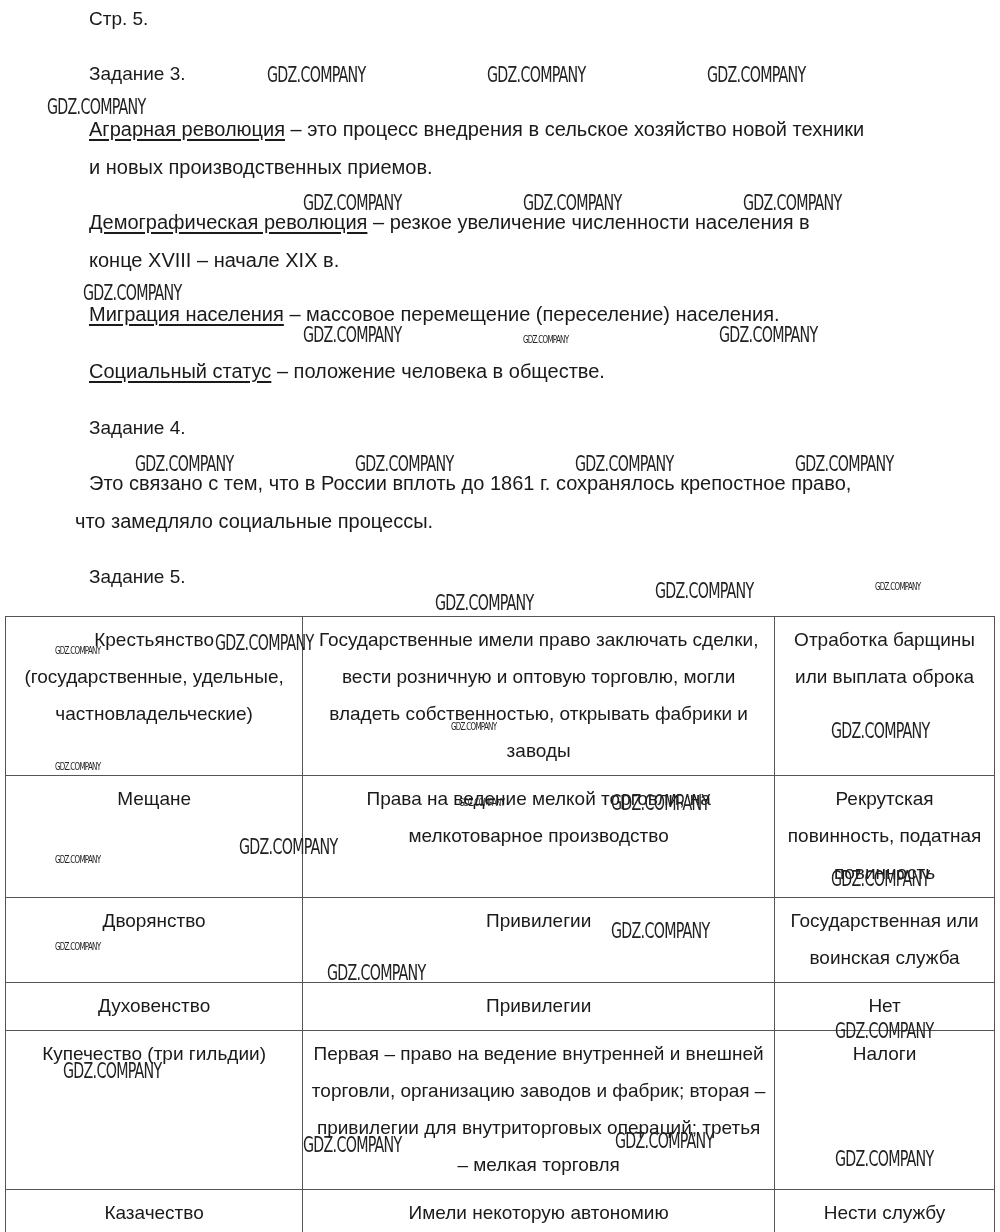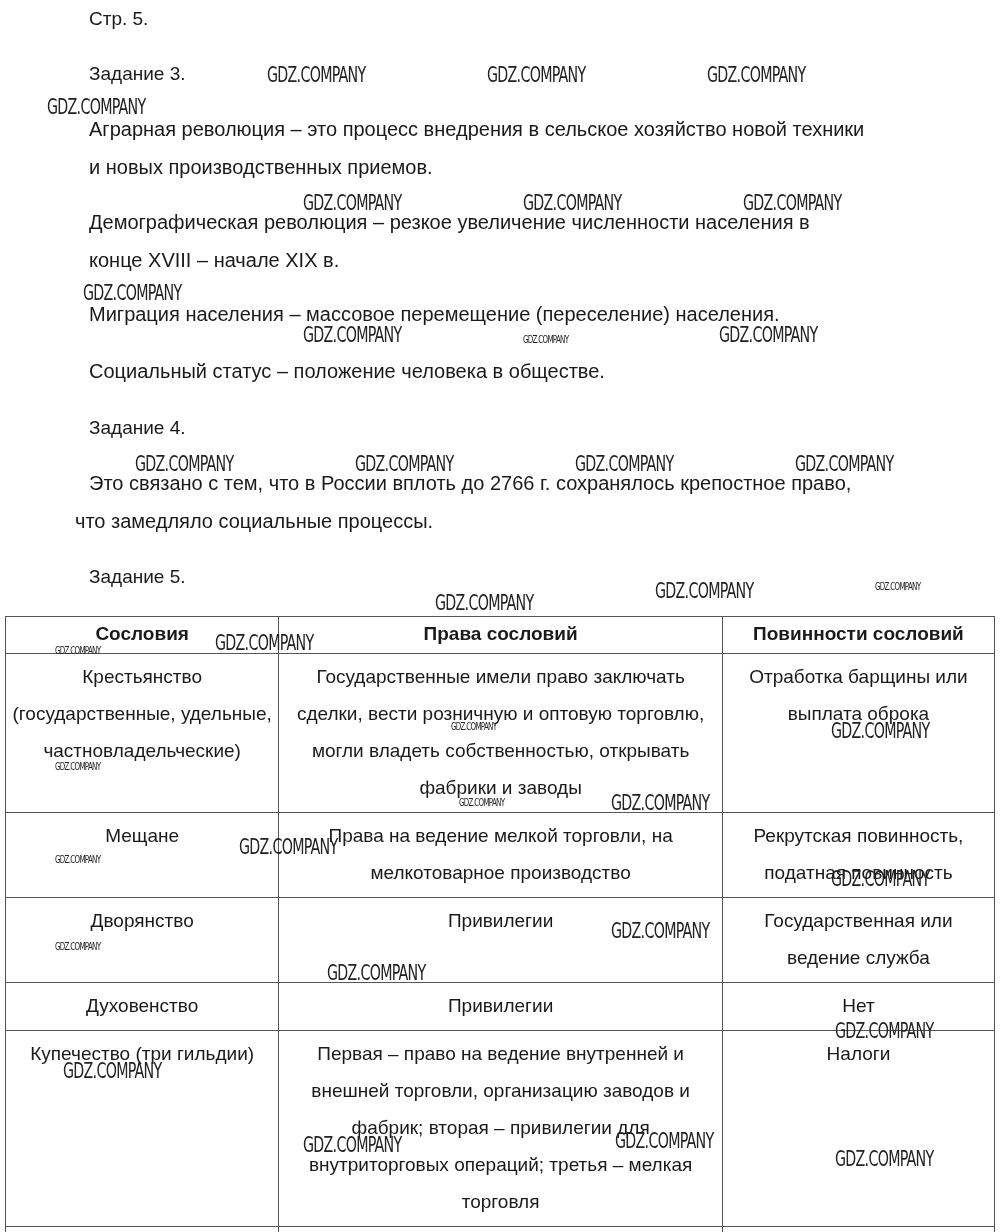--- a/index.html
+++ b/index.html
@@ -1,21 +1,21 @@
 <!DOCTYPE html>
 <html><head>
 <meta charset="utf-8">
 <style>
   html, body { margin: 0; padding: 0; background: #ffffff; }
   body { width: 1000px; height: 1232px; position: relative; overflow: hidden;
          font-family: "Liberation Sans", sans-serif; color: #1a1a1a; }
   .abs { position: absolute; white-space: nowrap; }
   .h { font-weight: normal; font-size: 19px; }
   .p { font-size: 20px; }
-  .u { text-underline-offset: 3px; }
+  .u { text-decoration: underline; text-underline-offset: 3px; }
   .wm { position: absolute; font-family: "DejaVu Sans", sans-serif; font-stretch: condensed;
         color: #222; letter-spacing: -1px; white-space: nowrap; transform-origin: left top; }
   .wm.big { font-size: 22px; transform: scaleX(0.72); }
   .wm.small { font-size: 11px; transform: scaleX(0.72); }
   table { position: absolute; left: 5px; top: 616px; width: 990px; border-collapse: collapse;
           font-size: 19px; }
   td, th { border: 1.5px solid #555; text-align: center; vertical-align: top; padding: 4px 6px 6px 6px;
            line-height: 37px; }
   th { font-weight: bold; line-height: 30px; padding: 2px 6px 4px 6px; }
   .c1 { width: 262px; } .c2 { width: 438px; } .c3 { width: 262px; }
@@ -39,46 +39,41 @@
 
 <div class="abs p" style="left:89px;top:303px;">
   <span class="u">Миграция населения</span><span> – массовое перемещение (переселение) населения.</span>
 </div>
 
 <div class="abs p" style="left:89px;top:360px;">
   <span class="u">Социальный статус</span><span> – положение человека в обществе.</span>
 </div>
 
 <div class="abs h" style="left:89px;top:417px;">Задание 4.</div>
-<div class="abs p" style="left:89px;top:472px;">Это связано с тем, что в России вплоть до 2766 г. сохранялось крепостное право,</div>
+<div class="abs p" style="left:89px;top:472px;">Это связано с тем, что в России вплоть до 1861 г. сохранялось крепостное право,</div>
 <div class="abs p" style="left:75px;top:510px;">что замедляло социальные процессы.</div>
 
 <div class="abs h" style="left:89px;top:566px;">Задание 5.</div>
 
 <table>
   <tbody>
-      <tr>
-    <th class="c1">Сословия</th>
-    <th class="c2">Права сословий</th>
-    <th class="c3">Повинности сословий</th>
-  </tr>
   <tr>
     <td>Крестьянство (государственные, удельные, частновладельческие)</td>
     <td>Государственные имели право заключать сделки, вести розничную и оптовую торговлю, могли владеть собственностью, открывать фабрики и заводы</td>
     <td>Отработка барщины или выплата оброка</td>
   </tr>
   <tr>
     <td>Мещане</td>
     <td>Права на ведение мелкой торговли, на мелкотоварное производство</td>
     <td>Рекрутская повинность, податная повинность</td>
   </tr>
   <tr>
     <td>Дворянство</td>
     <td>Привилегии</td>
-    <td>Государственная или ведение служба</td>
+    <td>Государственная или воинская служба</td>
   </tr>
   <tr>
     <td>Духовенство</td>
     <td>Привилегии</td>
     <td>Нет</td>
   </tr>
   <tr>
     <td>Купечество (три гильдии)</td>
     <td>Первая – право на ведение внутренней и внешней торговли, организацию заводов и фабрик; вторая – привилегии для внутриторговых операций; третья – мелкая торговля</td>
     <td>Налоги</td>

